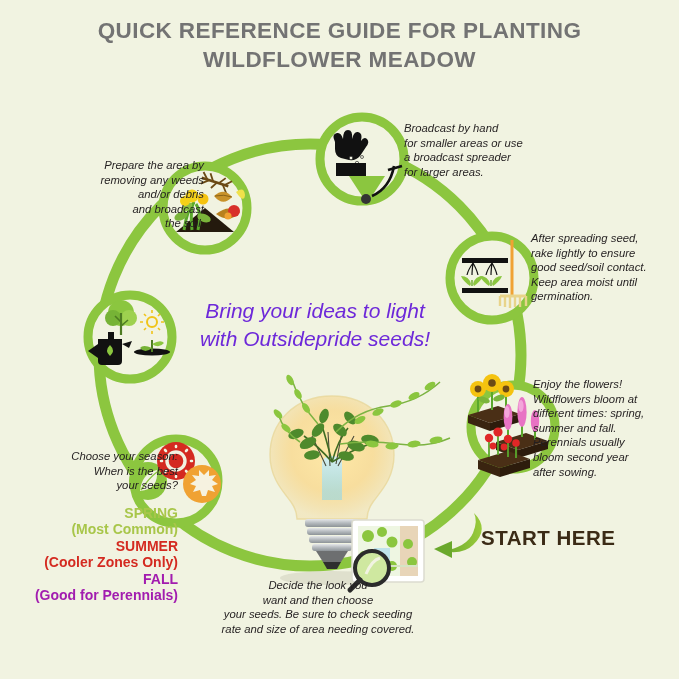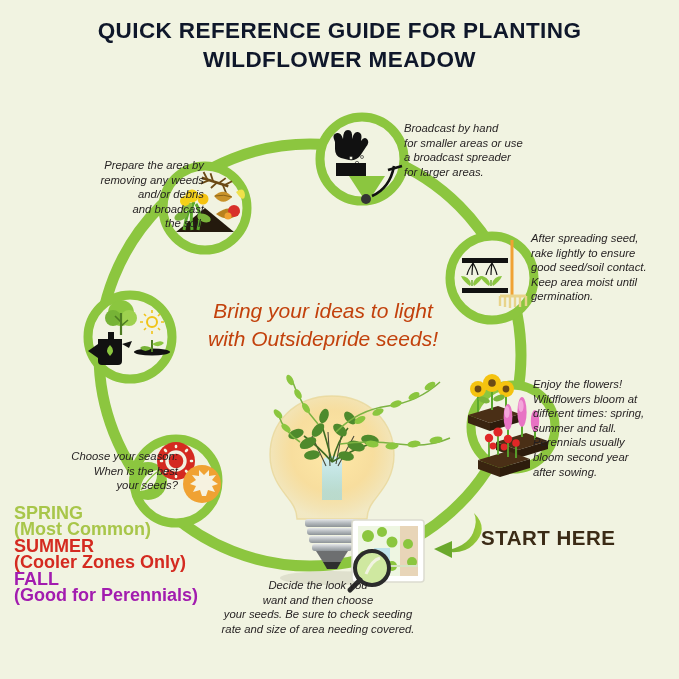--- a/index.html
+++ b/index.html
@@ -9,35 +9,35 @@
     font-family:"Liberation Sans", sans-serif;
     overflow:hidden;
     position:relative;
   }
   #stage{position:absolute;left:0;top:0;width:679px;height:679px;}
   svg#art{position:absolute;left:0;top:0;width:679px;height:679px;}
 
   .title{
     position:absolute;left:0;top:16px;width:679px;
     text-align:center;
-    color:#0f172a;
+    color:#737373;
     font-weight:bold;
     font-size:22.5px;
     letter-spacing:.4px;
     line-height:29px;
   }
   .title span{display:block;}
 
   .tagline{
-    position:absolute;left:163px;top:297px;width:320px;
+    position:absolute;left:155px;top:297px;width:320px;
     text-align:center;
     font-style:italic;
     font-size:21px;
     line-height:28px;
-    color:#c2410c;
+    color:#6d28d9;
   }
   .tagline span{display:block;}
 
   .cap{
     position:absolute;
     font-style:italic;
     font-size:11.3px;
     line-height:14.6px;
     color:#231f20;
   }
@@ -46,23 +46,23 @@
   .cap-prepare{left:52px;top:158px;width:152px;text-align:right;}
   .cap-broadcast{left:404px;top:121px;width:160px;text-align:left;}
   .cap-rake{left:531px;top:231px;width:152px;text-align:left;}
   .cap-location{left:6px;top:293px;width:102px;text-align:right;}
   .cap-enjoy{left:533px;top:377px;width:150px;text-align:left;}
   .cap-season{left:14px;top:449px;width:164px;text-align:right;}
   .cap-decide{left:198px;top:578px;width:240px;text-align:center;}
 
   .seasons{
     position:absolute;left:14px;top:505px;width:164px;
-    text-align:left;
+    text-align:right;
     font-style:normal;
-    font-size:18px;
+    font-size:14px;
     line-height:16.4px;
     font-weight:bold;
   }
   .seasons div{display:block;white-space:nowrap;}
   .s-spring{color:#a8c64a;}
   .s-summer{color:#d42a20;}
   .s-fall{color:#a21caf;}
 
   .start{
     position:absolute;left:481px;top:526px;

